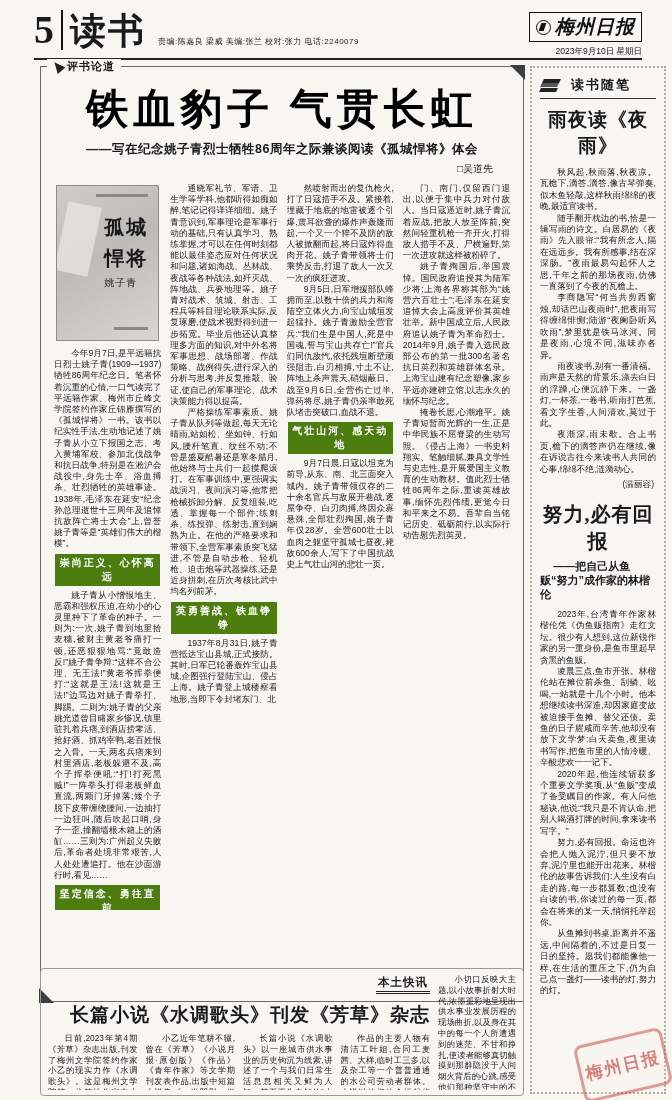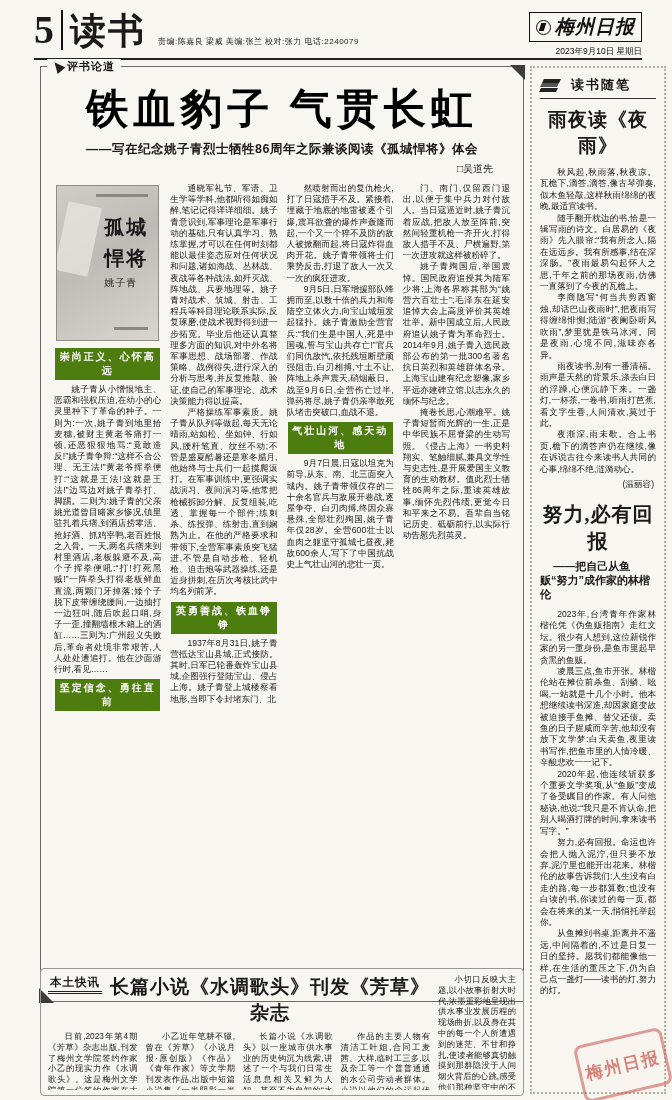--- a/index.html
+++ b/index.html
@@ -63,21 +63,21 @@
   .sb p{margin:0;text-indent:2em;text-align:justify;font-size:8.6px;line-height:11.4px;}
   .sb-author{text-align:right;font-size:8.6px;margin:4px 2px 10px 0;}
   .sb-h2{font-family:"Liberation Serif","DejaVu Serif",serif;font-size:20px;font-weight:900;letter-spacing:1px;
          margin:10px 0 4px;text-align:center;}
   .sb-h2sub{font-size:11px;font-weight:bold;line-height:14px;margin:0 0 8px;text-align:left;text-indent:1.2em;}
   
   .bottom{position:absolute;left:40px;top:968px;width:484px;height:128px;border:1px solid #9a9democ;}
   .bottom{border:1px solid #999;border-radius:4px;box-sizing:border-box;padding:5px 7px;overflow:hidden;}
   .bt-flex{display:flex;gap:8px;height:100%;}
   .bt-left{width:382px;display:flex;flex-direction:column;}
-  .bt-hrow{display:flex;align-items:flex-start;gap:8px;margin-bottom:5px;}
+  .bt-hrow{display:flex;align-items:flex-end;gap:8px;margin-bottom:5px;flex-direction:column;}
   .bt-label{font-size:11.5px;font-weight:900;letter-spacing:1px;border-bottom:3px double #222;padding:1px 2px;white-space:nowrap;}
   .bt-title{flex:1;text-align:center;font-family:"Liberation Serif","DejaVu Serif",serif;font-size:19px;
             font-weight:900;letter-spacing:1px;}
   .bt-cols{display:flex;gap:8px;flex:1;overflow:hidden;}
   .bt-col{flex:1;overflow:hidden;}
   .bt-col p,.bt-right p{margin:0;text-indent:2em;text-align:justify;font-size:8.3px;line-height:10.8px;}
   .bt-right{flex:1;overflow:hidden;}
   
   .stamp{position:absolute;right:4px;bottom:6px;width:84px;height:52px;border:3px solid rgba(186,34,26,.42);
          border-radius:8px;transform:rotate(-13deg);display:flex;align-items:center;justify-content:center;
@@ -122,20 +122,21 @@
           <div class="cover-mark"></div>
           <div class="cover-bar cb1"></div>
           <div class="cover-txt">
             <div class="cover-t">孤城</div>
             <div class="cover-t">悍将</div>
             <div class="cover-a">姚子青</div>
           </div>
           <div class="cover-bar cb2"></div>
         </div>
         <div>
+            <p class="bp">今年9月7日,是平远籍抗日烈士姚子青(1909—1937)牺牲86周年纪念日。笔者怀着沉重的心情,一口气读完了平远籍作家、梅州市丘峰文学院签约作家丘锦雁撰写的《孤城悍将》一书。该书以纪实性手法,生动地记述了姚子青从小立下报国之志、考入黄埔军校、参加北伐战争和抗日战争,特别是在淞沪会战役中,身先士卒、浴血搏杀、壮烈牺牲的英雄事迹。1938年,毛泽东在延安“纪念孙总理逝世十三周年及追悼抗敌阵亡将士大会”上,曾誉姚子青等是“英雄们伟大的楷模”。</p>
             <div class="subhead">崇尚正义、心怀高远</div>
             <p class="bp">姚子青从小憎恨地主、恶霸和强权压迫,在幼小的心灵里种下了革命的种子。一则为:一次,姚子青到地里拾麦穗,被财主黄老爷痛打一顿,还恶狠狠地骂:“竟敢造反!”姚子青争辩:“这样不合公理、无王法!”黄老爷挥拳便打:“这就是王法!这就是王法!”边骂边对姚子青拳打、脚踢。二则为:姚子青的父亲姚光道曾目睹家乡惨况,镇里驻扎着兵痞,到酒店捞零活、抢好酒、抓鸡宰鸭,老百姓恨之入骨。一天,两名兵痞来到村里酒店,老板躲避不及,高个子挥拳便吼:“打!打死黑贼!”一阵拳头打得老板鲜血直流,两颗门牙掉落;矮个子脱下皮带缠绕腰间,一边抽打一边狂叫,随后吹起口哨,身子一歪,撞翻墙根木箱上的酒缸……三则为:广州起义失败后,革命者处境非常艰苦,人人处处遭追打。他在沙面游行时,看见……</p>
             <div class="subhead">坚定信念、勇往直前</div>
           </div>
       </div>
       <div class="col">
         <div>
             <p class="bp">通晓军礼节、军语、卫生学等学科,他都听得如痴如醉,笔记记得详详细细。姚子青意识到,军事理论是军事行动的基础,只有认真学习、熟练掌握,才可以在任何时刻都能以最佳姿态应对任何状况和问题,诸如海战、丛林战、夜战等各种战法,如歼灭战、阵地战、兵要地理等。姚子青对战术、筑城、射击、工程兵等科目理论联系实际,反复琢磨,使战术视野得到进一步拓宽。毕业后他还认真整理多方面的知识,对中外名将军事思想、战场部署、作战策略、战例得失,进行深入的分析与思考,并反复推敲、验证,使自己的军事理论、战术决策能力得以提高。</p>
             <p class="bp">严格操练军事素质。姚子青从队列等做起,每天无论晴雨,站如松、坐如钟、行如风,腰杆笔直、纹丝不动;不管是盛夏酷暑还是寒冬腊月,他始终与士兵们一起摸爬滚打。在军事训练中,更强调实战演习、夜间演习等,他常把枪械拆卸分解、反复组装,吃透、掌握每一个部件;练刺杀、练投弹、练射击,直到娴熟为止。在他的严格要求和带领下,全营军事素质突飞猛进,不管是自动步枪、轻机枪、迫击炮等武器操练,还是近身拼刺,在历次考核比武中均名列前茅。</p>
             <div class="subhead">英勇善战、铁血铮铮</div>

